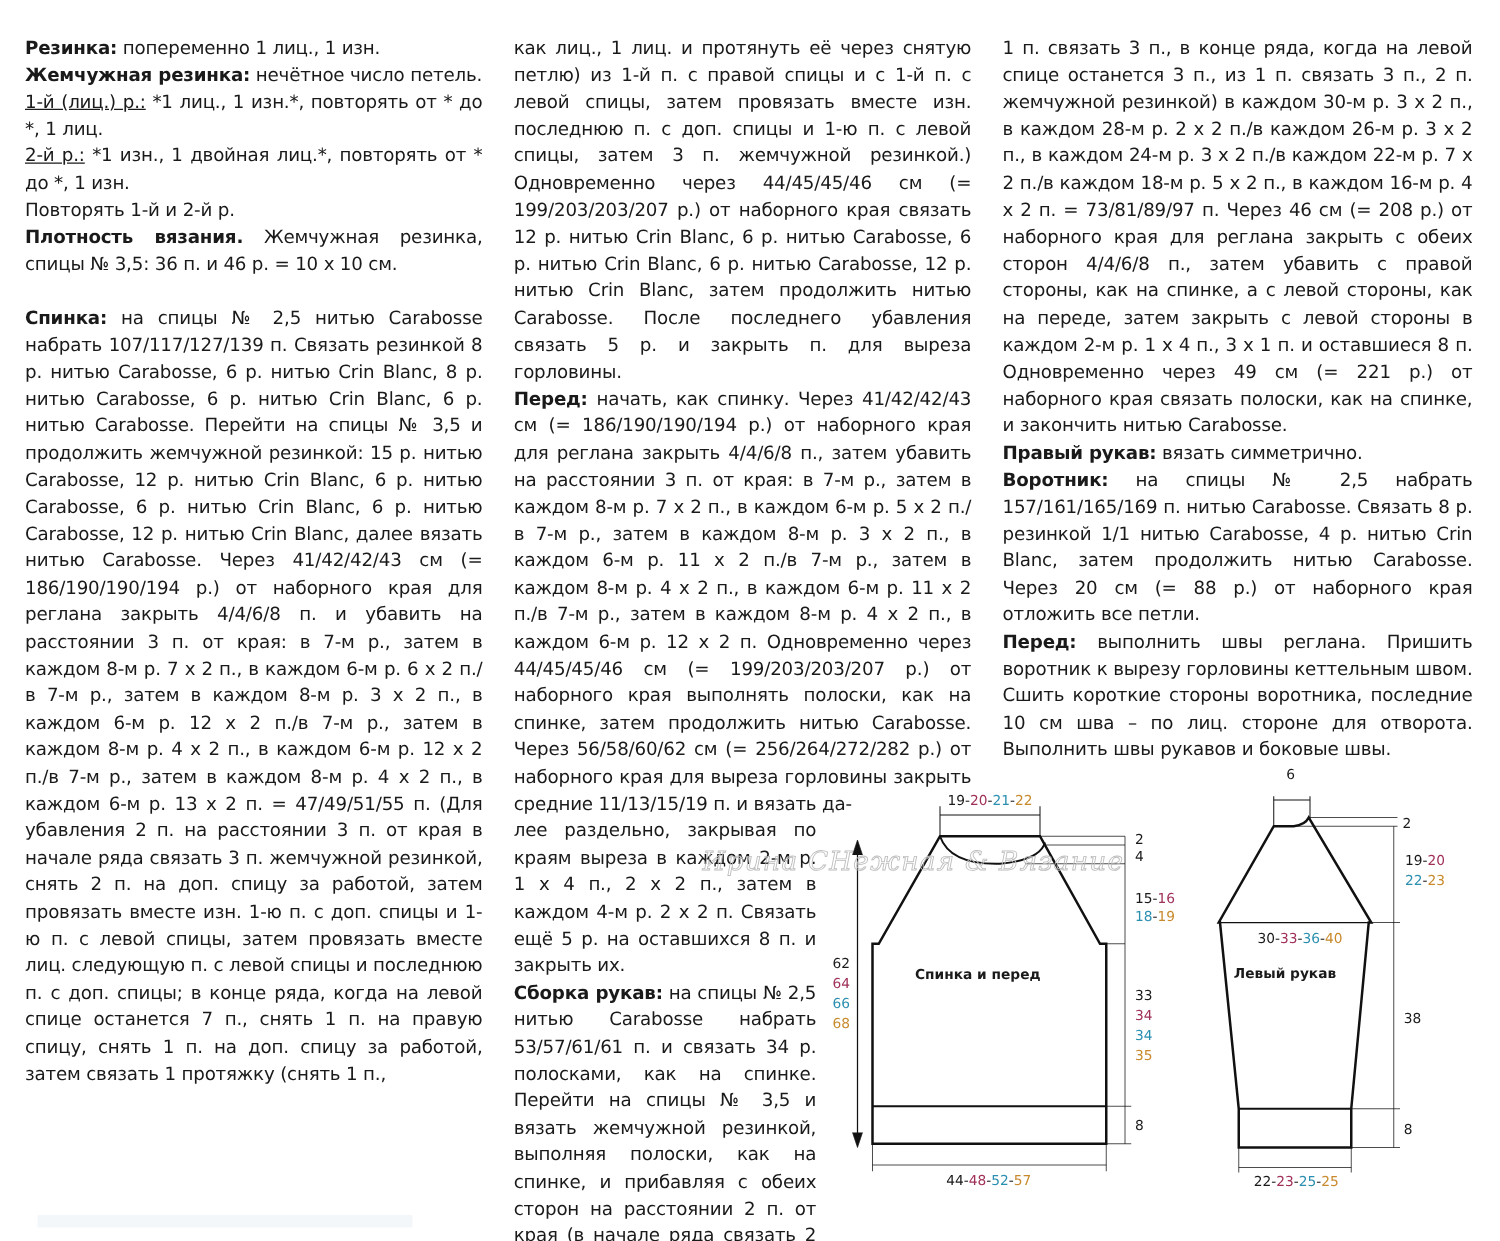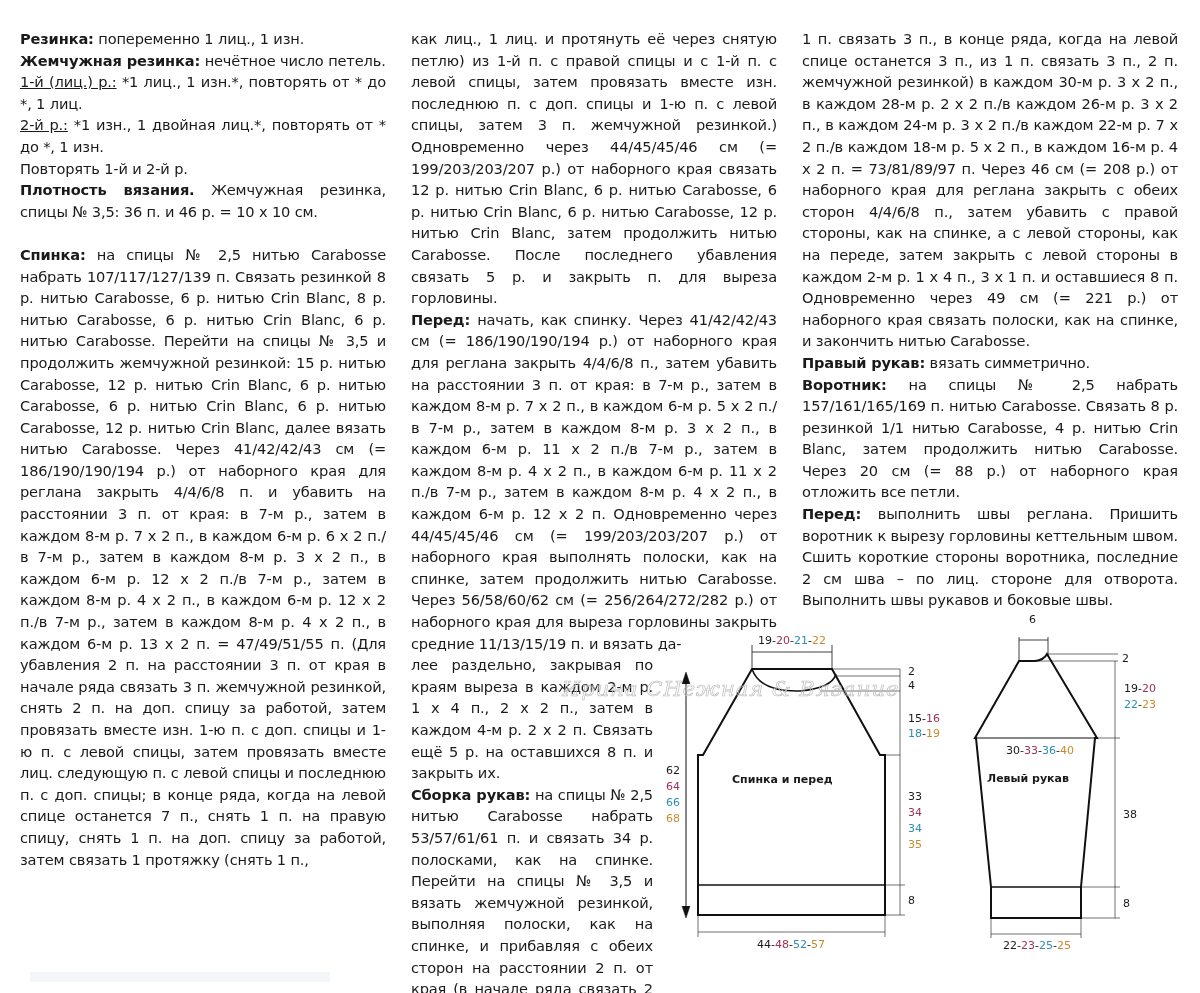--- a/index.html
+++ b/index.html
@@ -45,21 +45,21 @@
   <div class="col2-narrow">
     <p class="para">лее раздельно, закрывая по краям выреза в каждом 2-м р. 1 х 4 п., 2 х 2 п., затем в каждом 4-м р. 2 х 2 п. Связать ещё 5 р. на оставшихся 8 п. и закрыть их.</p>
     <p class="para"><b>Сборка рукав:</b><span> на спицы № 2,5 нитью Carabosse набрать 53/57/61/61 п. и связать 34 р. полосками, как на спинке. Перейти на спицы № 3,5 и вязать жемчужной резинкой, выполняя полоски, как на спинке, и прибавляя с обеих сторон на расстоянии 2 п. от края (в начале ряда связать 2 п. жемчужной резинкой, из</span></p>
   </div>
 </div>
 
 <div class="col col3">
   <p class="para">1 п. связать 3 п., в конце ряда, когда на левой спице останется 3 п., из 1 п. связать 3 п., 2 п. жемчужной резинкой) в каждом 30-м р. 3 х 2 п., в каждом 28-м р. 2 х 2 п./в каждом 26-м р. 3 х 2 п., в каждом 24-м р. 3 х 2 п./в каждом 22-м р. 7 х 2 п./в каждом 18-м р. 5 х 2 п., в каждом 16-м р. 4 х 2 п. = 73/81/89/97 п. Через 46 см (= 208 р.) от наборного края для реглана закрыть с обеих сторон 4/4/6/8 п., затем убавить с правой стороны, как на спинке, а с левой стороны, как на переде, затем закрыть с левой стороны в каждом 2-м р. 1 х 4 п., 3 х 1 п. и оставшиеся 8 п. Одновременно через 49 см (= 221 р.) от наборного края связать полоски, как на спинке, и закончить нитью Carabosse.</p>
   <p class="para"><b>Правый рукав:</b><span> вязать симметрично.</span></p>
   <p class="para"><b>Воротник:</b><span> на спицы № 2,5 набрать 157/161/165/169 п. нитью Carabosse. Связать 8 р. резинкой 1/1 нитью Carabosse, 4 р. нитью Crin Blanc, затем продолжить нитью Carabosse. Через 20 см (= 88 р.) от наборного края отложить все петли.</span></p>
-  <p class="para"><b>Перед:</b><span> выполнить швы реглана. Пришить воротник к вырезу горловины кеттельным швом. Сшить короткие стороны воротника, последние 2 см шва – по лиц. стороне для отворота. Выполнить швы рукавов и боковые швы.</span></p>
+  <p class="para"><b>Перед:</b><span> выполнить швы реглана. Пришить воротник к вырезу горловины кеттельным швом. Сшить короткие стороны воротника, последние 10 см шва – по лиц. стороне для отворота. Выполнить швы рукавов и боковые швы.</span></p>
 </div>
 
 <svg class="diagram" viewBox="0 0 1200 993">
 
   <g stroke="#111" fill="none">
 
     <line x1="752" y1="652" x2="832" y2="652" stroke-width="0.8"></line>
     <line x1="752" y1="645" x2="752" y2="668" stroke-width="0.8"></line>
     <line x1="832" y1="645" x2="832" y2="668" stroke-width="0.8"></line>
 

